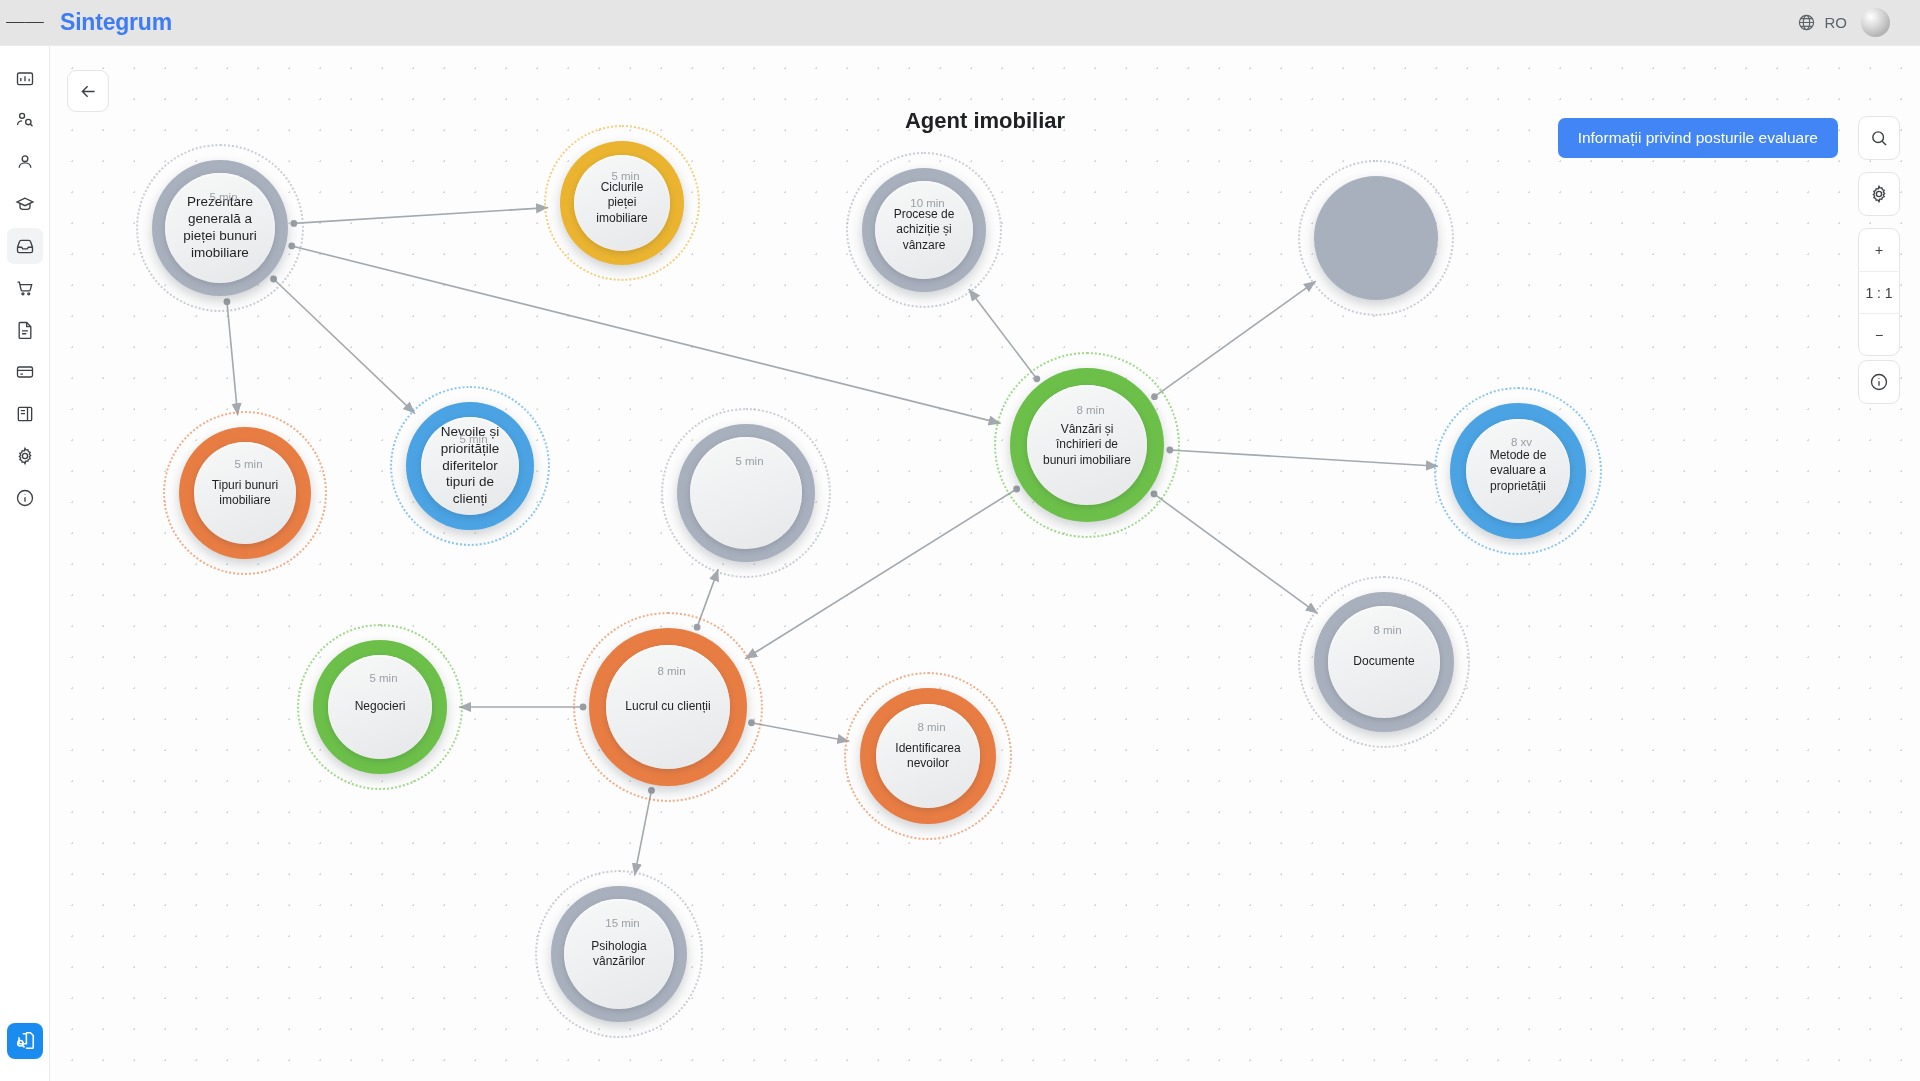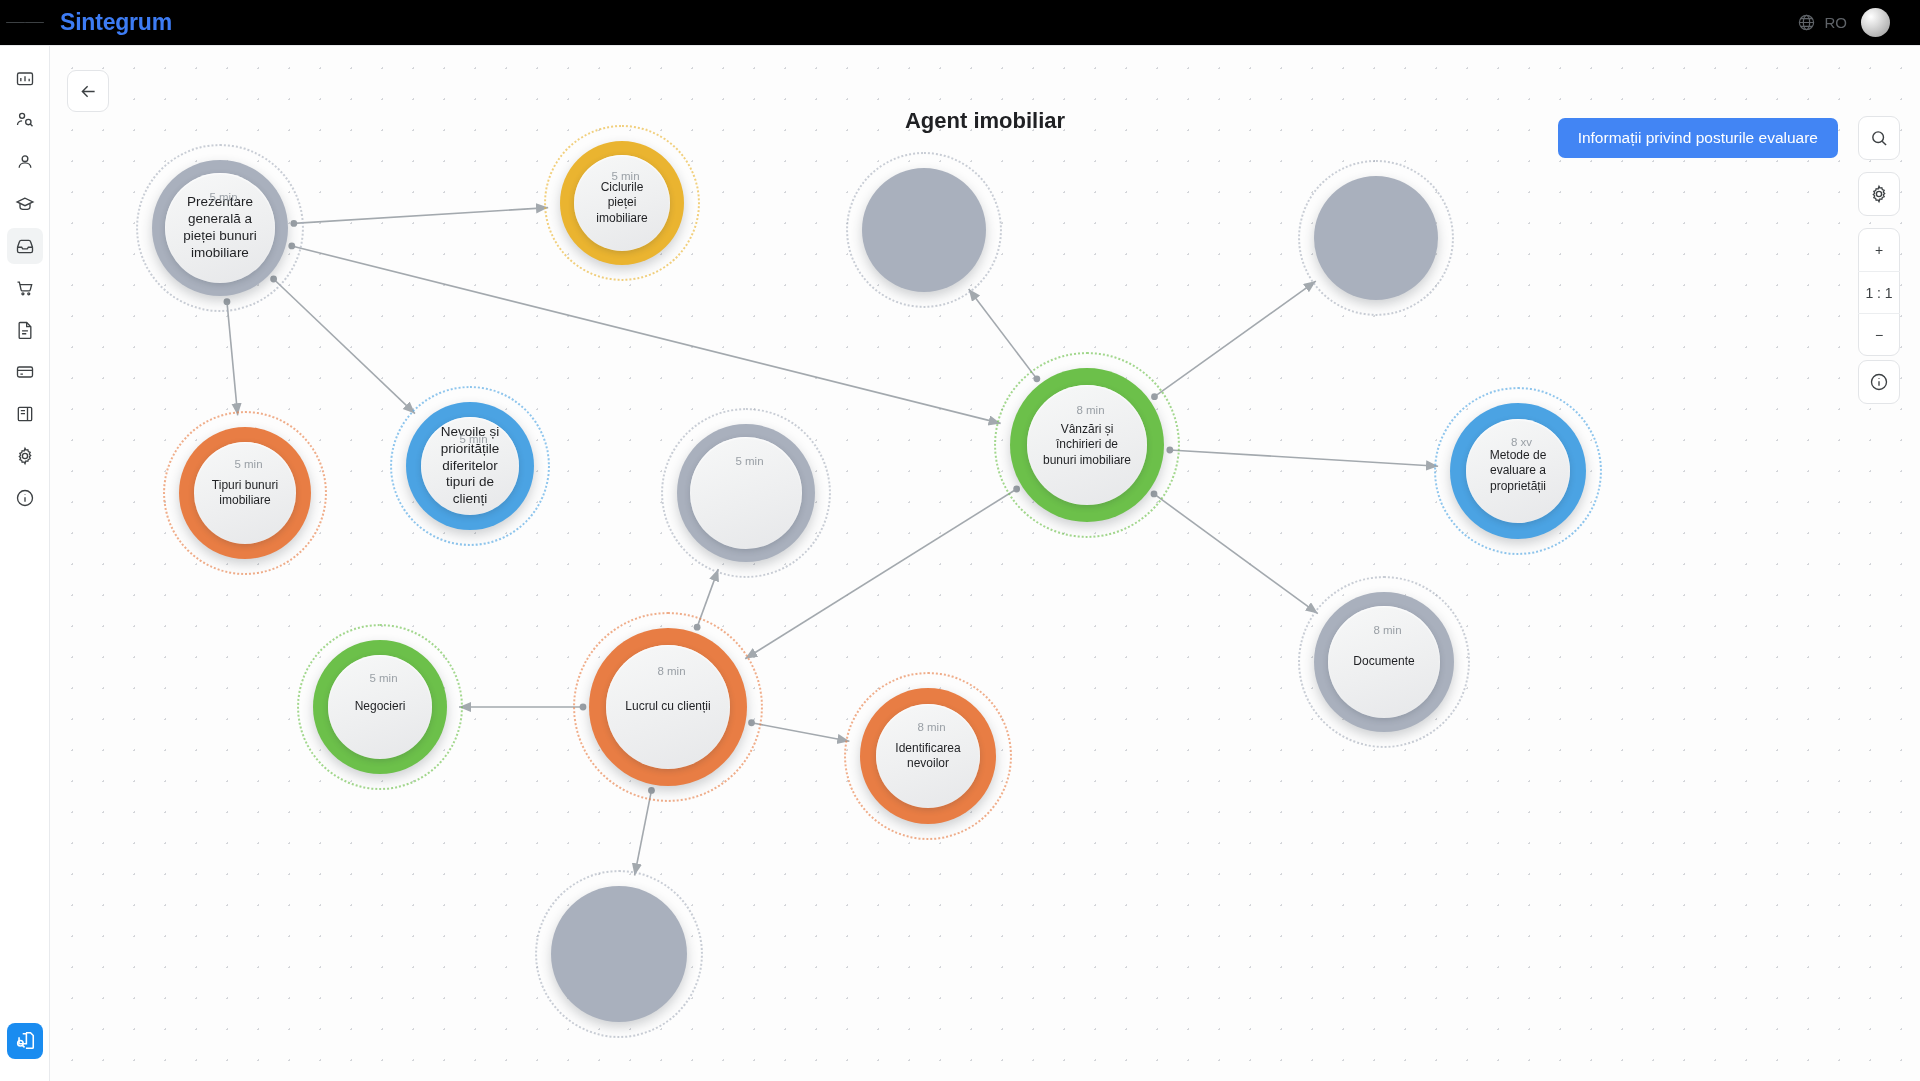--- a/index.html
+++ b/index.html
@@ -8,21 +8,21 @@
     overflow: hidden;
     font-family: "Liberation Sans", sans-serif;
     background: #ffffff;
     color: #202124;
   }
 
   
   .topbar {
     position: absolute; top: 0; left: 0;
     width: 1920px; height: 46px;
-    background: #000000;
+    background: #e5e5e5;
     border-bottom: 1px solid #e8eaed;
     display: flex; align-items: center;
     z-index: 40;
   }
   .burger {
     width: 50px; height: 46px;
     display: flex; align-items: center; justify-content: center;
     cursor: pointer;
   }
   .burger span {
@@ -387,20 +387,24 @@
           <div class="halo"></div>
           <div class="ring" style="top: 16px; left: 16px; height: 124px; width: 124px;"></div>
           <div class="core" style="top: 30px; left: 30px; height: 96px; width: 96px;">
             <div class="dur">5 min</div>
             <div class="label">Ciclurile pieței imobiliare</div>
           </div>
         </div>
         <div class="node" style="--ring: #a9b0bd; left: 796px; top: 106px; height: 156px; width: 156px;">
           <div class="halo"></div>
           <div class="ring" style="top: 16px; left: 16px; height: 124px; width: 124px;"></div>
+          <div class="core" style="top: 29px; left: 29px; height: 98px; width: 98px;">
+            <div class="dur">10 min</div>
+            <div class="label">Procese de achiziție și vânzare</div>
+          </div>
         </div>
         <div class="node" style="--ring: #a9b0bd; left: 1248px; top: 114px; height: 156px; width: 156px;">
           <div class="halo"></div>
           <div class="ring" style="top: 16px; left: 16px; height: 124px; width: 124px;"></div>
         </div>
         <div class="node" style="--ring: #e87d44; left: 113px; top: 365px; height: 164px; width: 164px;">
           <div class="halo"></div>
           <div class="ring" style="top: 16px; left: 16px; height: 132px; width: 132px;"></div>
           <div class="core" style="top: 31px; left: 31px; height: 102px; width: 102px;">
             <div class="dur">5 min</div>
@@ -466,16 +470,20 @@
           <div class="halo"></div>
           <div class="ring" style="top: 16px; left: 16px; height: 140px; width: 140px;"></div>
           <div class="core" style="top: 30px; left: 30px; height: 112px; width: 112px;">
             <div class="dur">8 min</div>
             <div class="label">Documente</div>
           </div>
         </div>
         <div class="node" style="--ring: #a9b0bd; left: 485px; top: 824px; height: 168px; width: 168px;">
           <div class="halo"></div>
           <div class="ring" style="top: 16px; left: 16px; height: 136px; width: 136px;"></div>
+          <div class="core" style="top: 29px; left: 29px; height: 110px; width: 110px;">
+            <div class="dur">15 min</div>
+            <div class="label">Psihologia vânzărilor</div>
+          </div>
         </div>
       </div>
   </div>
 </div>
 
 </body></html>

